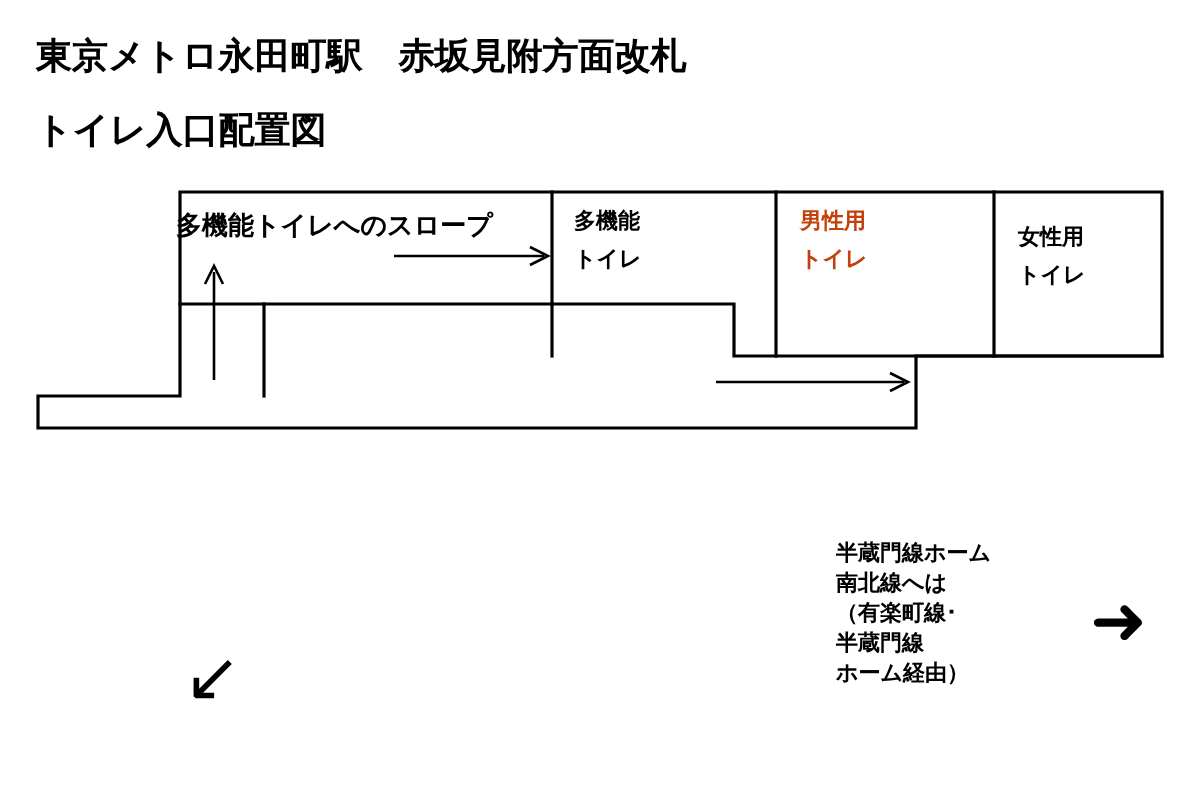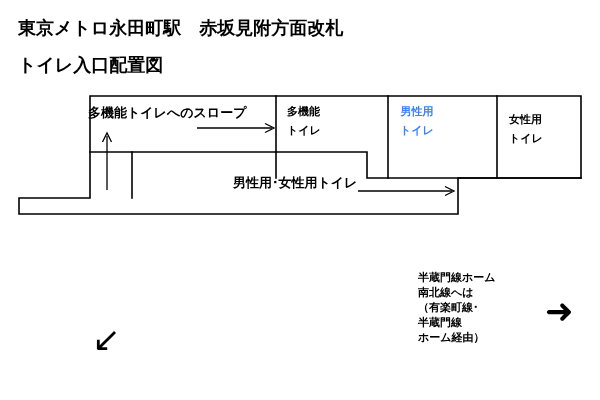--- a/index.html
+++ b/index.html
@@ -49,22 +49,21 @@
     white-space: nowrap;
   }
   #label-multi {
     left: 287px;
     top: 102px;
     color: #000000;
   }
   #label-male {
     left: 400px;
     top: 102px;
-    color: #3b82f6;
-    text-align: center;
+    color: #c2410c;
   }
   #label-female {
     left: 509px;
     top: 110px;
     color: #000000;
   }
 
   
   .slope-caption {
     font-size: 13px;
@@ -161,21 +160,20 @@
     <div>男性用</div>
     <div>トイレ</div>
   </div>
   <div id="label-female" class="abs room-label">
     <div>女性用</div>
     <div>トイレ</div>
   </div>
 
   <div id="slope-multi" class="abs slope-caption">多機能トイレへのスロープ</div>
   <div id="slope-mf" class="abs slope-caption">
-    <div>男性用･女性用トイレ</div>
   </div>
 
   <div id="arrow-left" class="abs arrow-glyph">↙</div>
 
   <div id="dir-right-text" class="abs dir-caption">
     <div>半蔵門線ホーム</div>
     <div>南北線へは</div>
     <div>（有楽町線･</div>
     <div>半蔵門線</div>
     <div>ホーム経由）</div>

